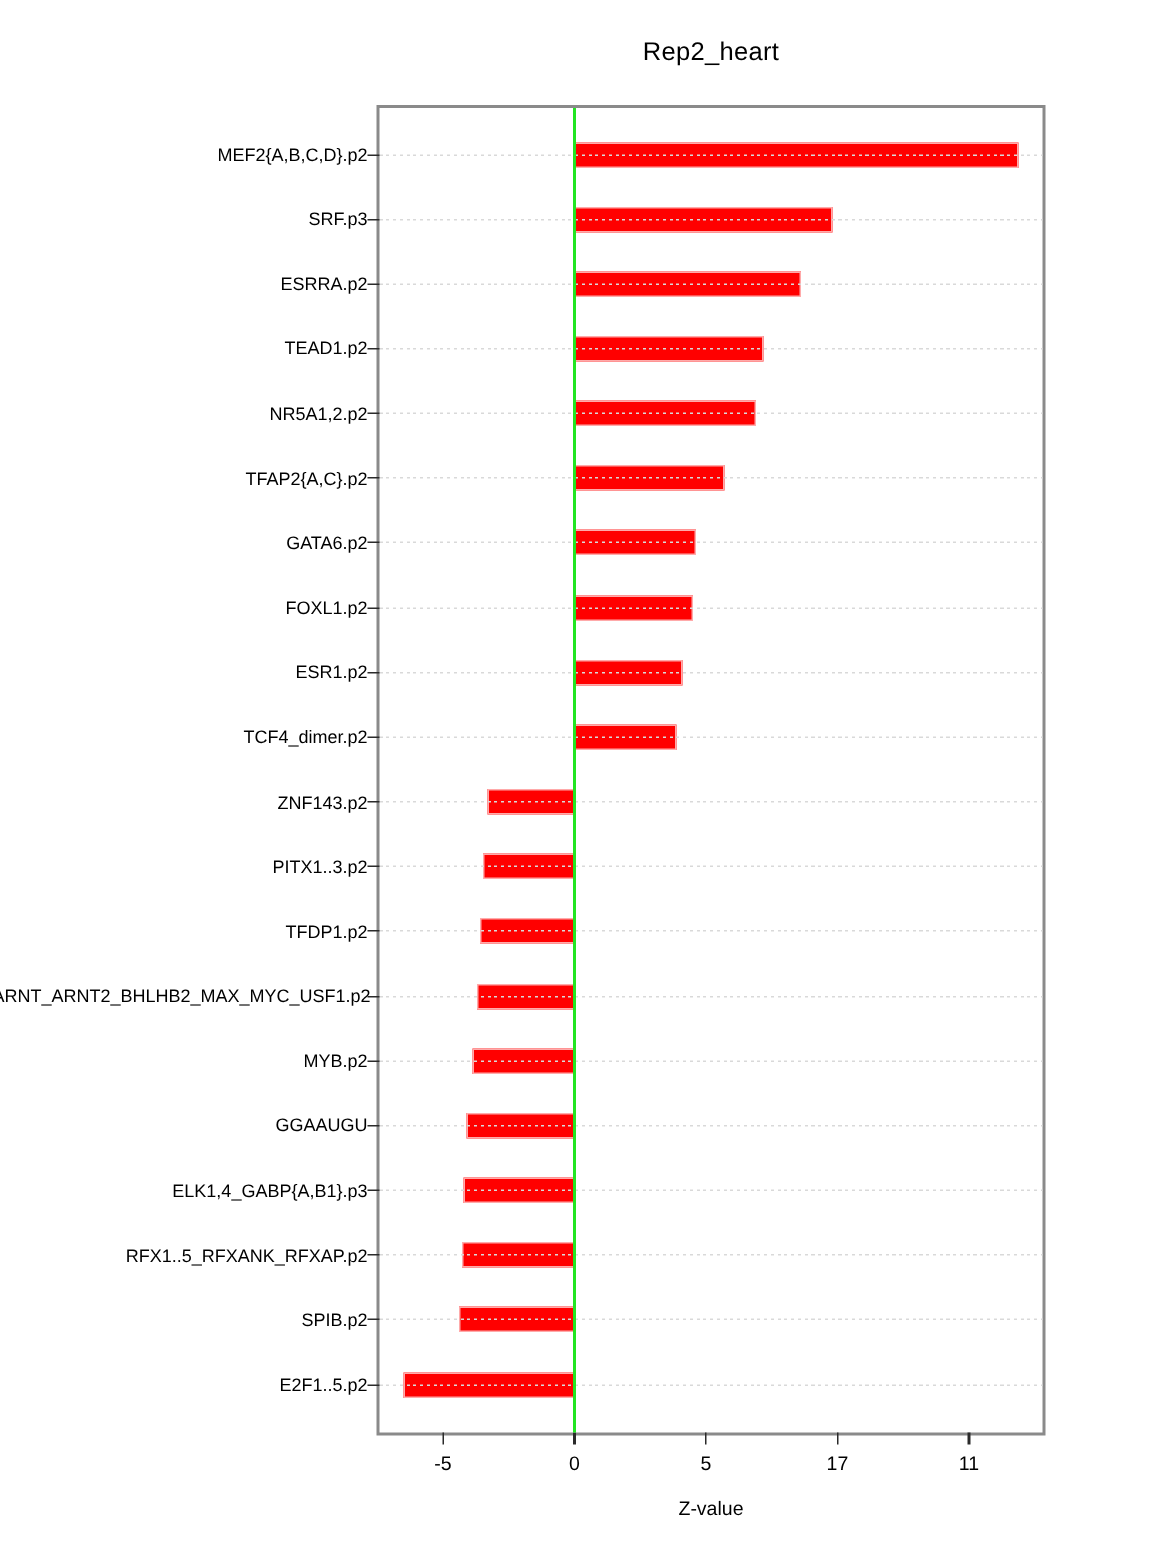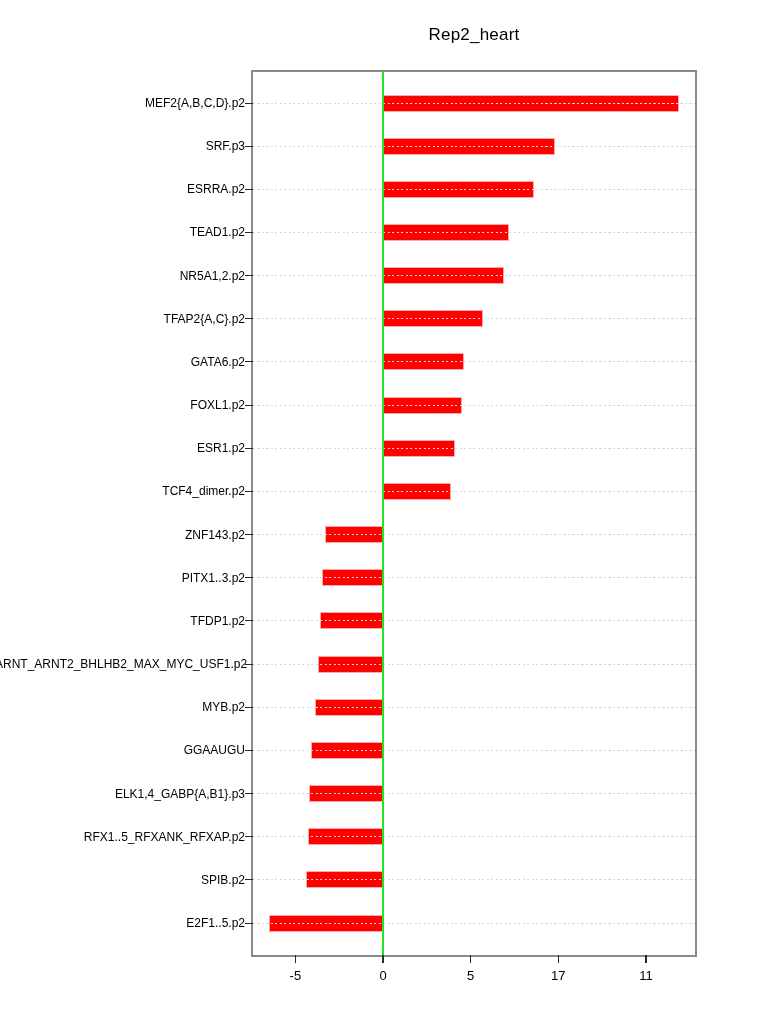--- a/index.html
+++ b/index.html
@@ -116,20 +116,21 @@
       <div class="gridline" style="top: 677.9px; background: repeating-linear-gradient(to right, rgb(217, 217, 217) 0px, rgb(217, 217, 217) 2px, transparent 2px, transparent 4.5px);"></div>
       <div class="bar" style="left: 56.374px; width: 73.626px; top: 713.06px; background: rgb(255, 0, 0); border: 1px solid rgb(255, 170, 170);"></div>
       <div class="gridline" style="top: 721.06px; background: repeating-linear-gradient(to right, rgb(217, 217, 217) 0px, rgb(217, 217, 217) 2px, transparent 2px, transparent 4.5px);"></div>
       <div class="bar" style="left: 54.621px; width: 75.379px; top: 756.22px; background: rgb(255, 0, 0); border: 1px solid rgb(255, 170, 170);"></div>
       <div class="gridline" style="top: 764.22px; background: repeating-linear-gradient(to right, rgb(217, 217, 217) 0px, rgb(217, 217, 217) 2px, transparent 2px, transparent 4.5px);"></div>
       <div class="bar" style="left: 52.868px; width: 77.132px; top: 799.38px; background: rgb(255, 0, 0); border: 1px solid rgb(255, 170, 170);"></div>
       <div class="gridline" style="top: 807.38px; background: repeating-linear-gradient(to right, rgb(217, 217, 217) 0px, rgb(217, 217, 217) 2px, transparent 2px, transparent 4.5px);"></div>
       <div class="bar" style="left: 16.055px; width: 113.945px; top: 842.54px; background: rgb(255, 0, 0); border: 1px solid rgb(255, 170, 170);"></div>
       <div class="gridline" style="top: 850.54px; background: repeating-linear-gradient(to right, rgb(217, 217, 217) 0px, rgb(217, 217, 217) 2px, transparent 2px, transparent 4.5px);"></div>
     </div>
+  <div id="x-axis-title">Z-value</div>
 <div class="y-label" style="top: 96px;">MEF2{A,B,C,D}.p2</div>
     <div class="y-tick" style="top: 102.5px;"></div>
     <div class="y-label" style="top: 139.16px;">SRF.p3</div>
     <div class="y-tick" style="top: 145.66px;"></div>
     <div class="y-label" style="top: 182.32px;">ESRRA.p2</div>
     <div class="y-tick" style="top: 188.82px;"></div>
     <div class="y-label" style="top: 225.48px;">TEAD1.p2</div>
     <div class="y-tick" style="top: 231.98px;"></div>
     <div class="y-label" style="top: 268.64px;">NR5A1,2.p2</div>
     <div class="y-tick" style="top: 275.14px;"></div>

